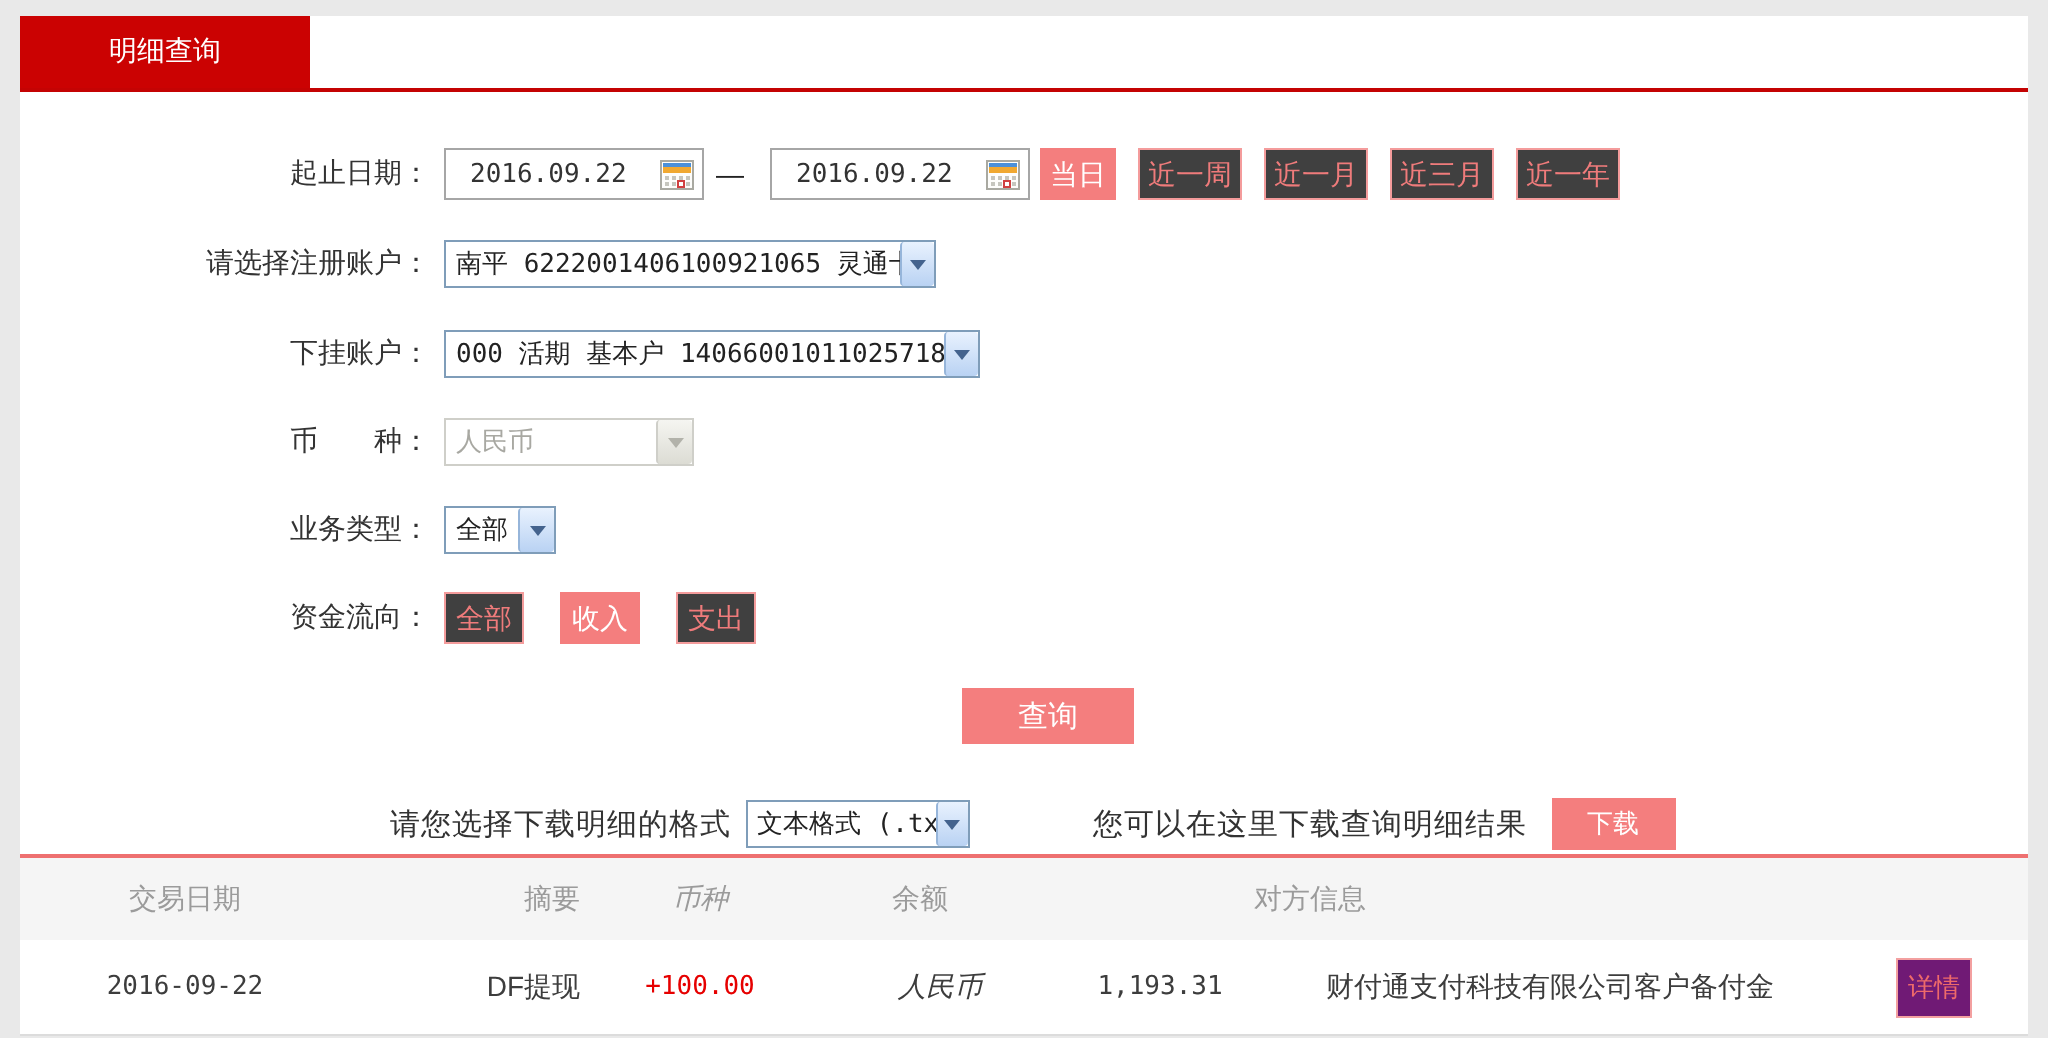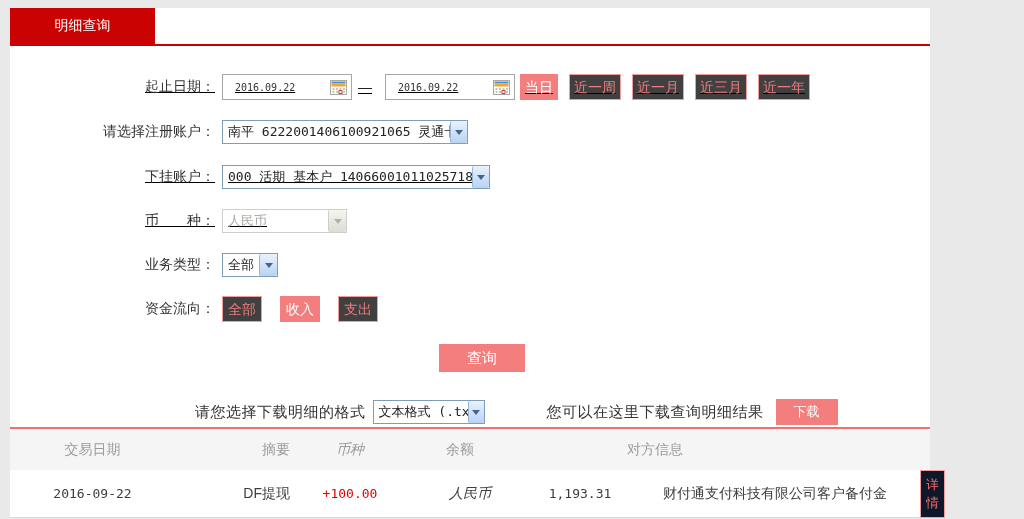--- a/index.html
+++ b/index.html
@@ -1,35 +1,35 @@
 <!DOCTYPE html>
 <html><head>
 <meta charset="utf-8">
 <style>
   html,body { margin:0; padding:0; }
   body { width:1024px; height:519px; background:#e9e9e9; font-family:"Liberation Sans","DejaVu Sans",sans-serif; }
   .page { position:relative; width:1024px; height:519px; background:#e9e9e9; overflow:hidden; }
-  .wrap { position:absolute; left:10px; top:8px; width:920px; }
+  .wrap { position:absolute; left:10px; top:8px; width:1004px; }
 
   
   .tabbar { background:#ffffff; height:36px; }
   .tab { width:145px; height:36px; background:#cb0202; color:#fff; font-size:14px;
          display:flex; align-items:center; justify-content:center; cursor:pointer; }
   .tab-underline { height:2px; background:#c40303; }
 
   
   .panel { background:#ffffff; height:381px; padding-top:28px; box-sizing:border-box; }
   .frow { display:flex; align-items:center; }
   .flabel { width:205px; text-align:right; font-size:14px; color:#333; white-space:pre; flex:0 0 205px; }
-  .mb20 { margin-bottom:20px;text-decoration:underline; } .mb21 { margin-bottom:21px; } .mb19 { margin-bottom:19px; } .mb17 { margin-bottom:22px; }
+  .mb20 { margin-bottom:20px; } .mb21 { margin-bottom:21px; } .mb19 { margin-bottom:19px; } .mb17 { margin-bottom:22px; }
 
   
   .dateinput { margin-left:7px; width:128px; height:24px; border:1px solid #a6a6a6; background:#fff;
                display:flex; align-items:center; cursor:text; }
-  .dtext { margin-left:12px; font-size:10px; color:#333; font-family:"DejaVu Sans Mono",monospace; }
+  .dtext { margin-left:12px; font-size:13px; color:#333; font-family:"DejaVu Sans Mono",monospace; }
   .calicon { margin-left:auto; margin-right:4px; display:flex; cursor:pointer; }
   .dash { margin:0 6px; color:#222; font-size:14px; }
 
   
   .pill { margin-left:11px; height:26px; padding:0 4px; font-size:14px; line-height:24px;
           background:#404040; border:1px solid #f49c9c; color:#ef7b7b; cursor:pointer;
           font-family:inherit; display:inline-block; box-sizing:border-box; }
   .pill.filled { background:#f47e7e; border-color:#f47e7e; color:#fff; }
   .pill.first { margin-left:5px; }
   .pill.flow { margin-left:18px; padding:0 5px; }
@@ -66,21 +66,21 @@
   .thead { height:41px; background:#f5f5f5; display:flex; align-items:center; color:#9b9b9b; font-size:14px; }
   .trow { height:48px; background:#ffffff; display:flex; align-items:center; font-size:13px; color:#3d3d3d;
           border-bottom:1px solid #dcdcdc; box-sizing:border-box; }
   .c1 { flex:0 0 165px; text-align:center; } .c2 { flex:0 0 115px; text-align:right; }
   .c3 { flex:0 0 120px; text-align:center; } .c4 { flex:0 0 120px; text-align:center;font-style:italic; }
   .c5 { flex:0 0 100px; text-align:center; } .c6 { flex:0 0 290px; text-align:center; }
   .c7 { flex:1 1 auto; text-align:center; }
   .mono { font-family:"DejaVu Sans Mono",monospace; }
   .amt { color:#e60000; font-family:"DejaVu Sans Mono",monospace; }
   .cell14 { font-size:14px; }
-  .detail-btn { padding:5px 5px; background:#0f172a; border:1px solid #f3a0a0; color:#ee6a6a; font-size:13px;
+  .detail-btn { padding:5px 5px; background:#701a75; border:1px solid #f3a0a0; color:#ee6a6a; font-size:13px;
                 cursor:pointer; font-family:inherit; }
 </style>
 </head>
 <body>
 
 <div class="page">
   <div class="wrap">
 
     <div class="tabbar">
       <div class="tab">明细查询</div>

